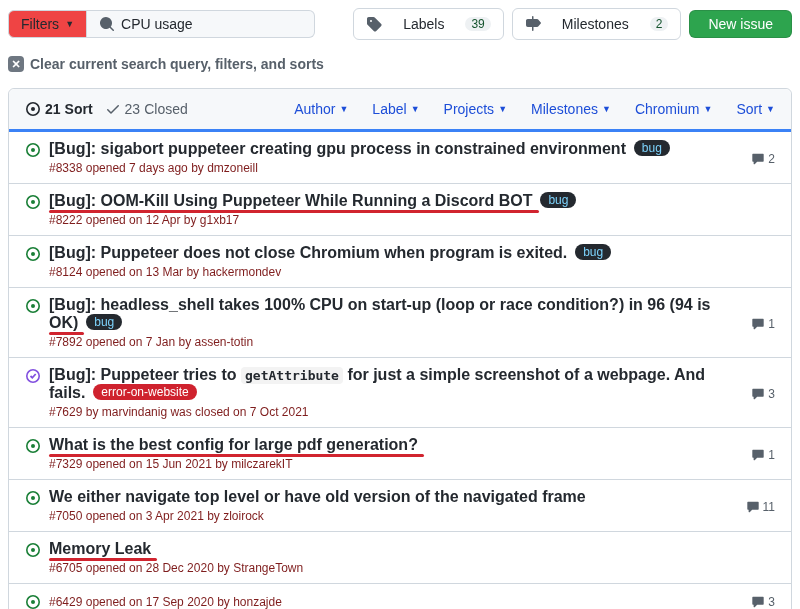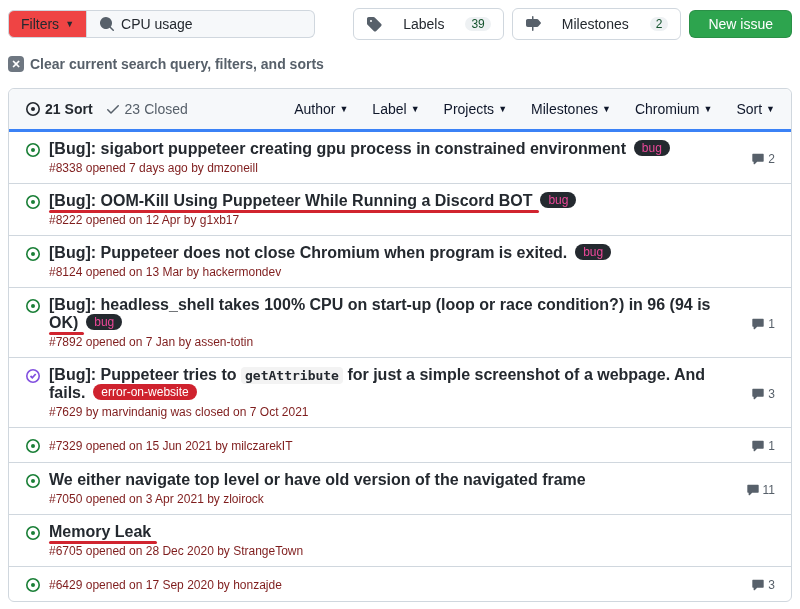--- a/index.html
+++ b/index.html
@@ -13,31 +13,31 @@
 .pill-btn { display: flex; align-items: center; gap: 21px; background: #fff; border: 1px solid #d0d7de; border-radius: 6px; padding: 7px 12px; font-size: 14px; cursor: pointer; color: #24292f; }
 .pill-btn .count { background: #eef1f3; border-radius: 10px; padding: 0 6px; font-size: 12px; color: #14532d; }
 .new-issue { background: #2da44e; color: #fff; border: 1px solid rgba(27,31,36,0.15); border-radius: 6px; padding: 5px 18px; font-size: 14px; font-weight: 500; cursor: pointer; }
 .clear-row { display: flex; align-items: center; gap: 6px; color: #57606a; font-weight: 600; font-size: 14px; margin-bottom: 16px; cursor: pointer; }
 .clear-x { width: 16px; height: 16px; background: #6e7781; color: #fff; border-radius: 4px; display: flex; align-items: center; justify-content: center; font-size: 11px; font-weight: 700; }
 .list-box { border: 1px solid #d0d7de; border-radius: 6px; }
 .list-header { display: flex; padding: 12px 16px; background: #f6f8fa; border-bottom: 3px solid #3b82f6; border-radius: 6px 6px 0 0; }
 .tab-count { display: flex; align-items: center; gap: 4px; margin-right: 12px; font-size: 14px; cursor: pointer; }
 .tab-open { font-weight: 600; color: #24292f; }
 .tab-closed { color: #57606a; }
-.header-filters { margin-left: auto; display: flex; gap: 24px; color: #0f172a; font-size: 14px; }
+.header-filters { margin-left: auto; display: flex; gap: 24px; color: #1d4ed8; font-size: 14px; }
 .hf { display: flex; align-items: center; gap: 2px; cursor: pointer; }
 .issue-row { display: flex; padding: 8px 16px; border-bottom: 1px solid #d0d7de; }
 .issue-row:last-child { border-bottom: none; }
 .issue-icon { flex-shrink: 0; margin-top: 2px; margin-right: 8px; }
 .issue-body { flex: 1; min-width: 0; }
 .issue-title-row { position: relative; display: inline; }
 .issue-title { font-weight: 600; color: #24292f; font-size: 16px; text-decoration: none; }
 .underline { position: absolute; left: 0; right: -6px; bottom: -4px; height: 3px; background: #d1242f; border-radius: 2px; }
 .label-pill { display: inline-block; padding: 1px 8px; border-radius: 10px; font-size: 12px; font-weight: 500; margin-left: 4px; vertical-align: 2px; }
-.label-bug { background: #24292f; color: #ec4899; text-align: right; }
+.label-bug { background: #24292f; color: #7dd3fc; text-align: right; }
 .label-err { background: #cf222e; color: #fff; }
 .issue-meta { font-size: 12px; color: #7f1d1d; margin-top: 3px; }
 .comments { display: flex; align-items: center; gap: 3px; color: #57606a; font-size: 12px; flex-shrink: 0; margin-left: 12px; margin-top: 2px; }
 .caret { font-size: 9px; margin-left: 2px; }
 svg { display: block; }
 code.mono { font-family: ui-monospace, SFMono-Regular, Menlo, monospace; font-size: 13px; background: #f3f3f3; padding: 1px 4px; border-radius: 4px; }
 </style>
 </head>
 <body>
 
@@ -185,21 +185,21 @@
           <span>3</span>
         </div>
       </div>
       <div class="issue-row">
         <div class="issue-icon">
           <svg width="16" height="16" viewBox="0 0 16 16" fill="none" stroke="#1a7f37" stroke-width="1.6">
             <circle cx="8" cy="8" r="6.2"></circle>
             <circle cx="8" cy="8" r="2" fill="#1a7f37" stroke="none"></circle>
           </svg>
         </div>
-        <div class="issue-body"><div class="issue-meta">#7329 opened on 15 Jun 2021 by milczarekIT</div></div>
+        <div class="issue-body"><span class="issue-title-row"><a class="issue-title" href="#">What is the best config for large pdf generation?</a><span class="underline"></span></span><div class="issue-meta">#7329 opened on 15 Jun 2021 by milczarekIT</div></div>
         <div class="comments">
           <svg width="14" height="14" viewBox="0 0 16 16" fill="#57606a">
             <path d="M1.5 2.75A.75.75 0 012.25 2h11.5a.75.75 0 01.75.75v7.5a.75.75 0 01-.75.75H7.06l-2.58 2.6A.75.75 0 013 13.06V11H2.25a.75.75 0 01-.75-.75v-7.5z"></path>
           </svg>
           <span>1</span>
         </div>
       </div>
       <div class="issue-row">
         <div class="issue-icon">
           <svg width="16" height="16" viewBox="0 0 16 16" fill="none" stroke="#1a7f37" stroke-width="1.6">

